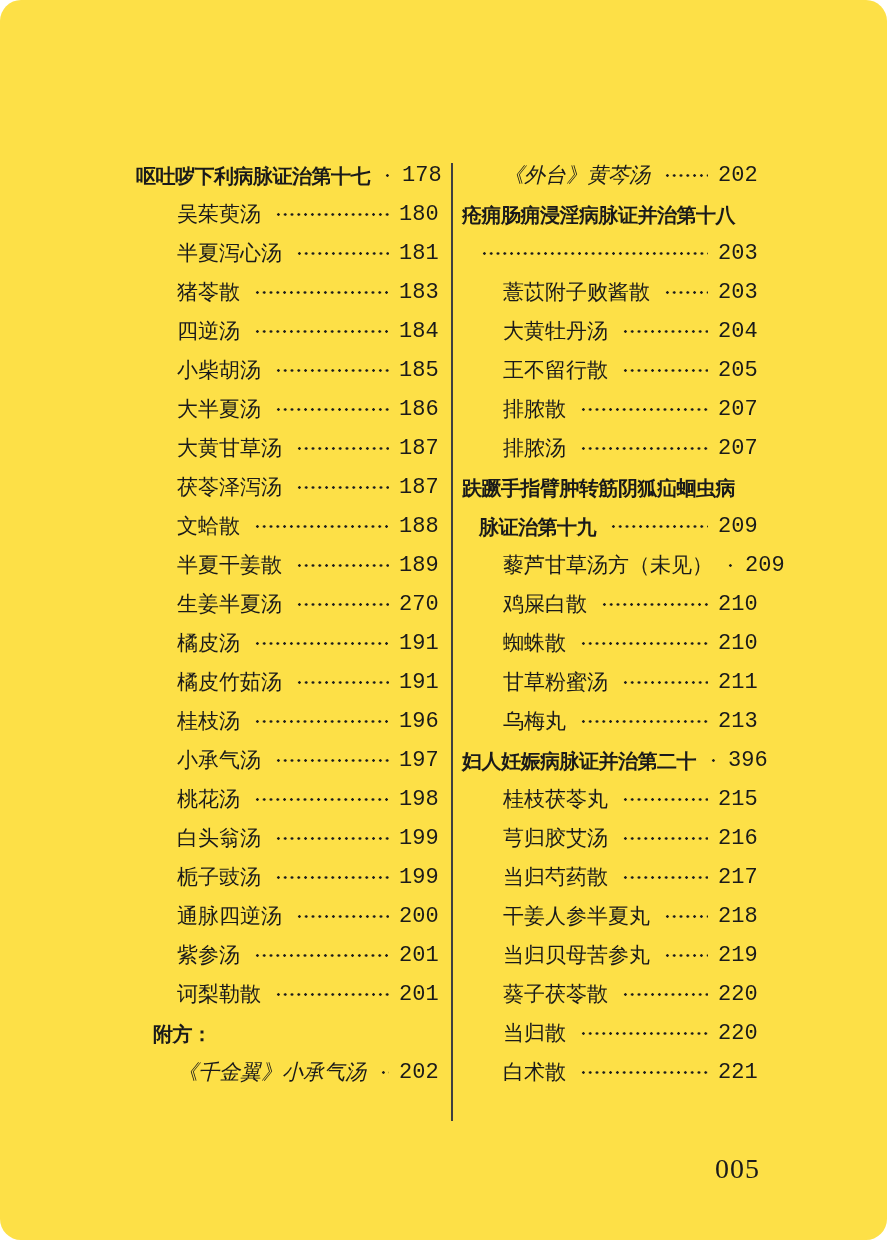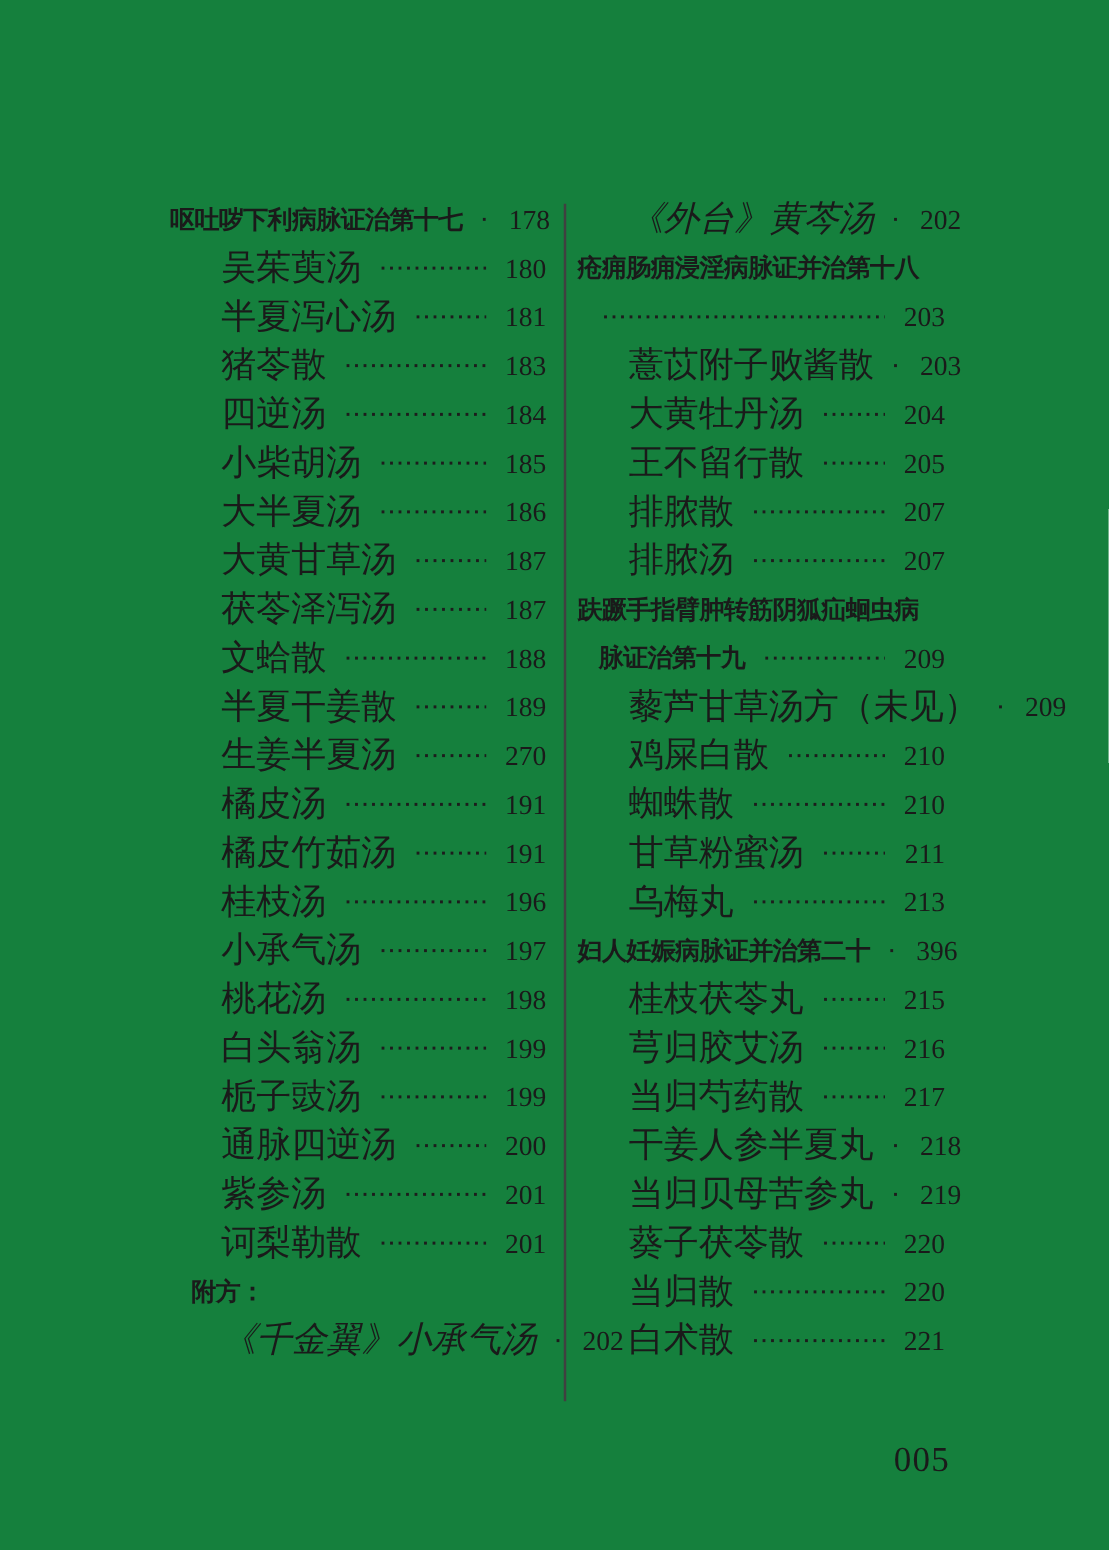--- a/index.html
+++ b/index.html
@@ -14,21 +14,21 @@
   .col{position:absolute;top:156px;}
   #col-left{left:136px;width:301px;}
   #col-right{left:462px;width:294px;}
   .divider{
     position:absolute;left:451px;top:163px;
     width:1.5px;height:958px;
   }
   .toc-row{height:39px;display:flex;align-items:center;}
   .row-label{
     white-space:nowrap;
-    font-size:28px;
+    font-size:21px;
     line-height:1;
   }
   
   .t-chapter .row-label,
   .t-chapter-wrap .row-label,
   .t-chapter-cont .row-label,
   .t-section .row-label{
     font-family:"Liberation Sans","DejaVu Sans",sans-serif;
     font-weight:700;
     font-size:20px;
@@ -47,32 +47,33 @@
     background-size:6.8px 39px;
     background-repeat:repeat-x;
     background-position:left center;
   }
   .t-continuation .leader{margin-left:2px;}
   .row-page{
     flex:none;
     width:38px;
     text-align:right;
     font-size:22px;
+    font-family:Liberation Mono, monospace;
   }
   .folio{
     position:absolute;
     top:1153px;right:127px;
     font-size:28px;
     letter-spacing:1px;
   }
 </style>
 </head>
 <body>
 
-<div class="page" style="background: #15803d; color: rgb(26, 26, 26);">
+<div class="page" style="background: #fde047; color: rgb(26, 26, 26); border-radius: 21px;">
   <div class="col" id="col-left">
       <div class="toc-row t-chapter">
         <span class="row-label">呕吐哕下利病脉证治第十七</span>
         <span class="leader"></span>
         <span class="row-page">178</span>
       </div>
       <div class="toc-row t-formula">
         <span class="row-label">吴茱萸汤</span>
         <span class="leader"></span>
         <span class="row-page">180</span>

